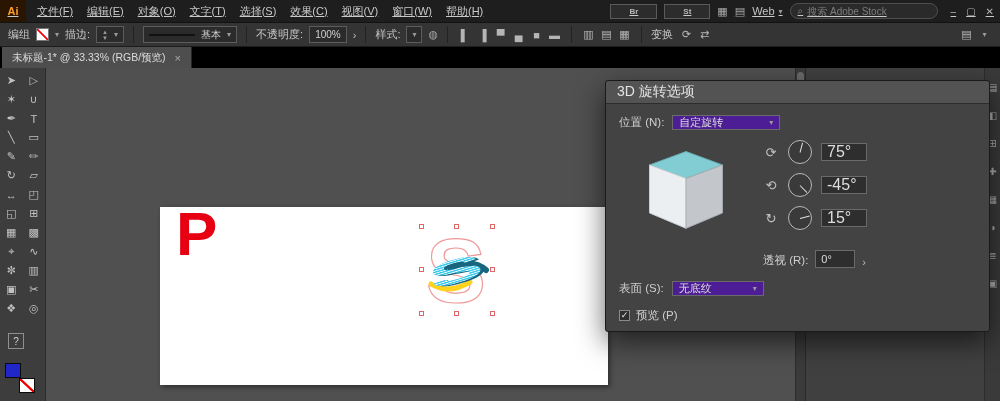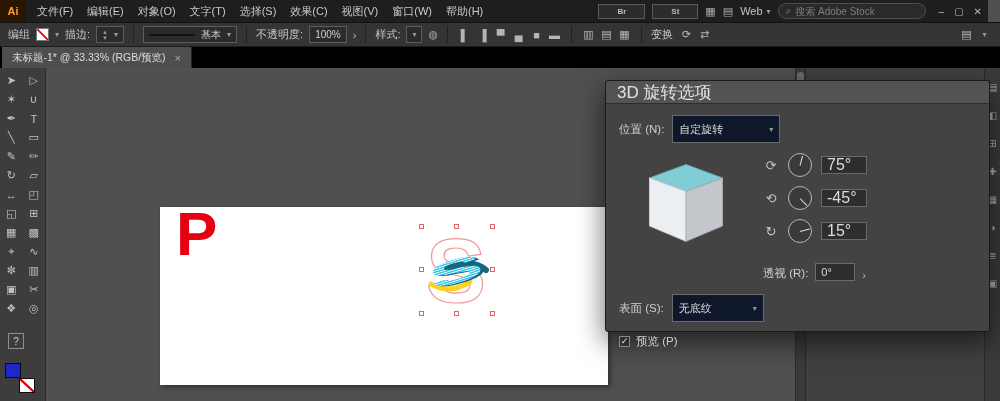--- a/index.html
+++ b/index.html
@@ -1,21 +1,21 @@
 <!DOCTYPE html>
 <html><head>
 <meta charset="utf-8">
 <style>
   * { margin:0; padding:0; box-sizing:border-box; }
   html,body { width:1000px; height:401px; overflow:hidden; }
   body { font-family:"Liberation Sans","DejaVu Sans",sans-serif; }
   .screen { position:relative; width:1000px; height:401px; background:#505050; overflow:hidden; }
 
   
-  .menubar { position:absolute; top:0; left:0; right:12px; height:22px; background:#1e1e1e; display:flex; align-items:center; color:#c9c9c9; font-size:11px; z-index:5; }
+  .menubar { position:absolute; top:0; left:0; right:0; height:22px; background:#1e1e1e; display:flex; align-items:center; color:#c9c9c9; font-size:11px; z-index:5;text-decoration:underline; }
   .ai-logo { width:26px; height:22px; background:#2a1600; color:#ff9c2a; font-weight:bold; font-size:11px; display:flex; align-items:center; justify-content:center; margin-right:4px; }
   .menu-item { padding:0 7px; height:100%; display:flex; align-items:center; cursor:default; white-space:nowrap; }
   .mb-right { margin-left:auto; display:flex; align-items:center; gap:7px; padding-right:6px; }
   .sq-badge { min-width:17px; height:15px; border:1px solid #5a5a5a; background:#2c2c2c; color:#b9b9b9; font-size:8px; font-weight:bold; display:flex; align-items:center; justify-content:center; padding:0 18px; }
   .mb-icon { color:#a8a8a8; font-size:11px; }
   .workspace { display:flex; align-items:center; gap:4px; color:#c3c3c3; font-size:11px; }
   .caret { font-size:8px; color:#9a9a9a; }
   .search-box { display:flex; align-items:center; gap:4px; background:#2a2a2a; border:1px solid #4e4e4e; border-radius:9px; height:16px; width:148px; padding:0 7px; }
   .search-box .mag { color:#8a8a8a; font-size:10px; }
   .search-box input { background:transparent; border:none; outline:none; color:#9a9a9a; font-size:10px; width:110px; }
@@ -65,24 +65,24 @@
 
   .vscroll { position:absolute; right:195px; top:0; bottom:0; width:10px; background:#3b3b3b; border-left:1px solid #2c2c2c; }
   .vthumb { position:absolute; left:1px; right:1px; top:4px; height:120px; background:#6b6b6b; border-radius:4px; }
 
   .dock { position:absolute; right:0; top:0; bottom:0; width:195px; background:#404040; border-left:1px solid #2a2a2a; }
   .dock-strip { position:absolute; right:0; top:0; bottom:0; width:16px; background:#3a3a3a; border-left:1px solid #2c2c2c; display:flex; flex-direction:column; align-items:center; gap:17px; padding-top:14px; }
   .dock-strip span { color:#b0b0b0; font-size:10px; }
 
   
   .dialog { position:absolute; left:605px; top:80px; width:385px; height:252px; background:#434343; border:1px solid #1a1a1a; border-radius:3px; box-shadow:0 10px 28px rgba(0,0,0,0.6); font-size:11.5px; color:#cfcfcf; z-index:10; }
-  .dlg-title { height:23px; background:#535353; border-bottom:1px solid #2d2d2d; border-radius:3px 3px 0 0; display:flex; align-items:center; padding:0 11px; color:#e2e2e2; font-size:17px; }
+  .dlg-title { height:23px; background:#535353; border-bottom:1px solid #2d2d2d; border-radius:3px 3px 0 0; display:flex; align-items:center; padding:0 11px; color:#e2e2e2; font-size:14px; }
   .dlg-body { padding:7px 29px 9px 13px; }
   .dlg-row { display:flex; align-items:center; gap:8px; margin-top:4px; }
-  .dd { background:#0f172a; border:1px solid #6a6a6a; height:28px; display:flex; align-items:center; justify-content:space-between; gap:18px; padding:0 6px; font-size:11px; color:#ddd; min-width:108px; }
+  .dd { background:#4c1d95; border:1px solid #6a6a6a; height:15px; display:flex; align-items:center; justify-content:space-between; gap:18px; padding:0 6px; font-size:11px; color:#ddd; min-width:108px; }
   .dd .caret { font-size:8px; }
   .dlg-mid { display:flex; margin-top:6px; }
   .cube-box { width:102px; height:104px; margin-left:16px; display:flex; align-items:center; justify-content:center; }
   .dials { margin-left:26px; display:flex; flex-direction:column; gap:9px; padding-top:4px; }
   .dial-row { display:flex; align-items:center; gap:9px; }
   .dial-icon { width:16px; text-align:center; color:#c0c0c0; font-size:13px; }
   .dial { width:24px; height:24px; border-radius:50%; border:1.5px solid #b9b9b9; background:#3a3a3a; position:relative; }
   .needle { position:absolute; left:11px; top:10.5px; width:10px; height:0; border-top:1.5px solid #e0e0e0; transform-origin:0 50%; }
   .dial-field { width:46px; height:18px; background:#2e2e2e; border:1px solid #6a6a6a; color:#ddd; font-size:16px; padding:0 5px; outline:none; }
   .persp-row { display:flex; align-items:flex-end; gap:7px; margin-top:11px; }

